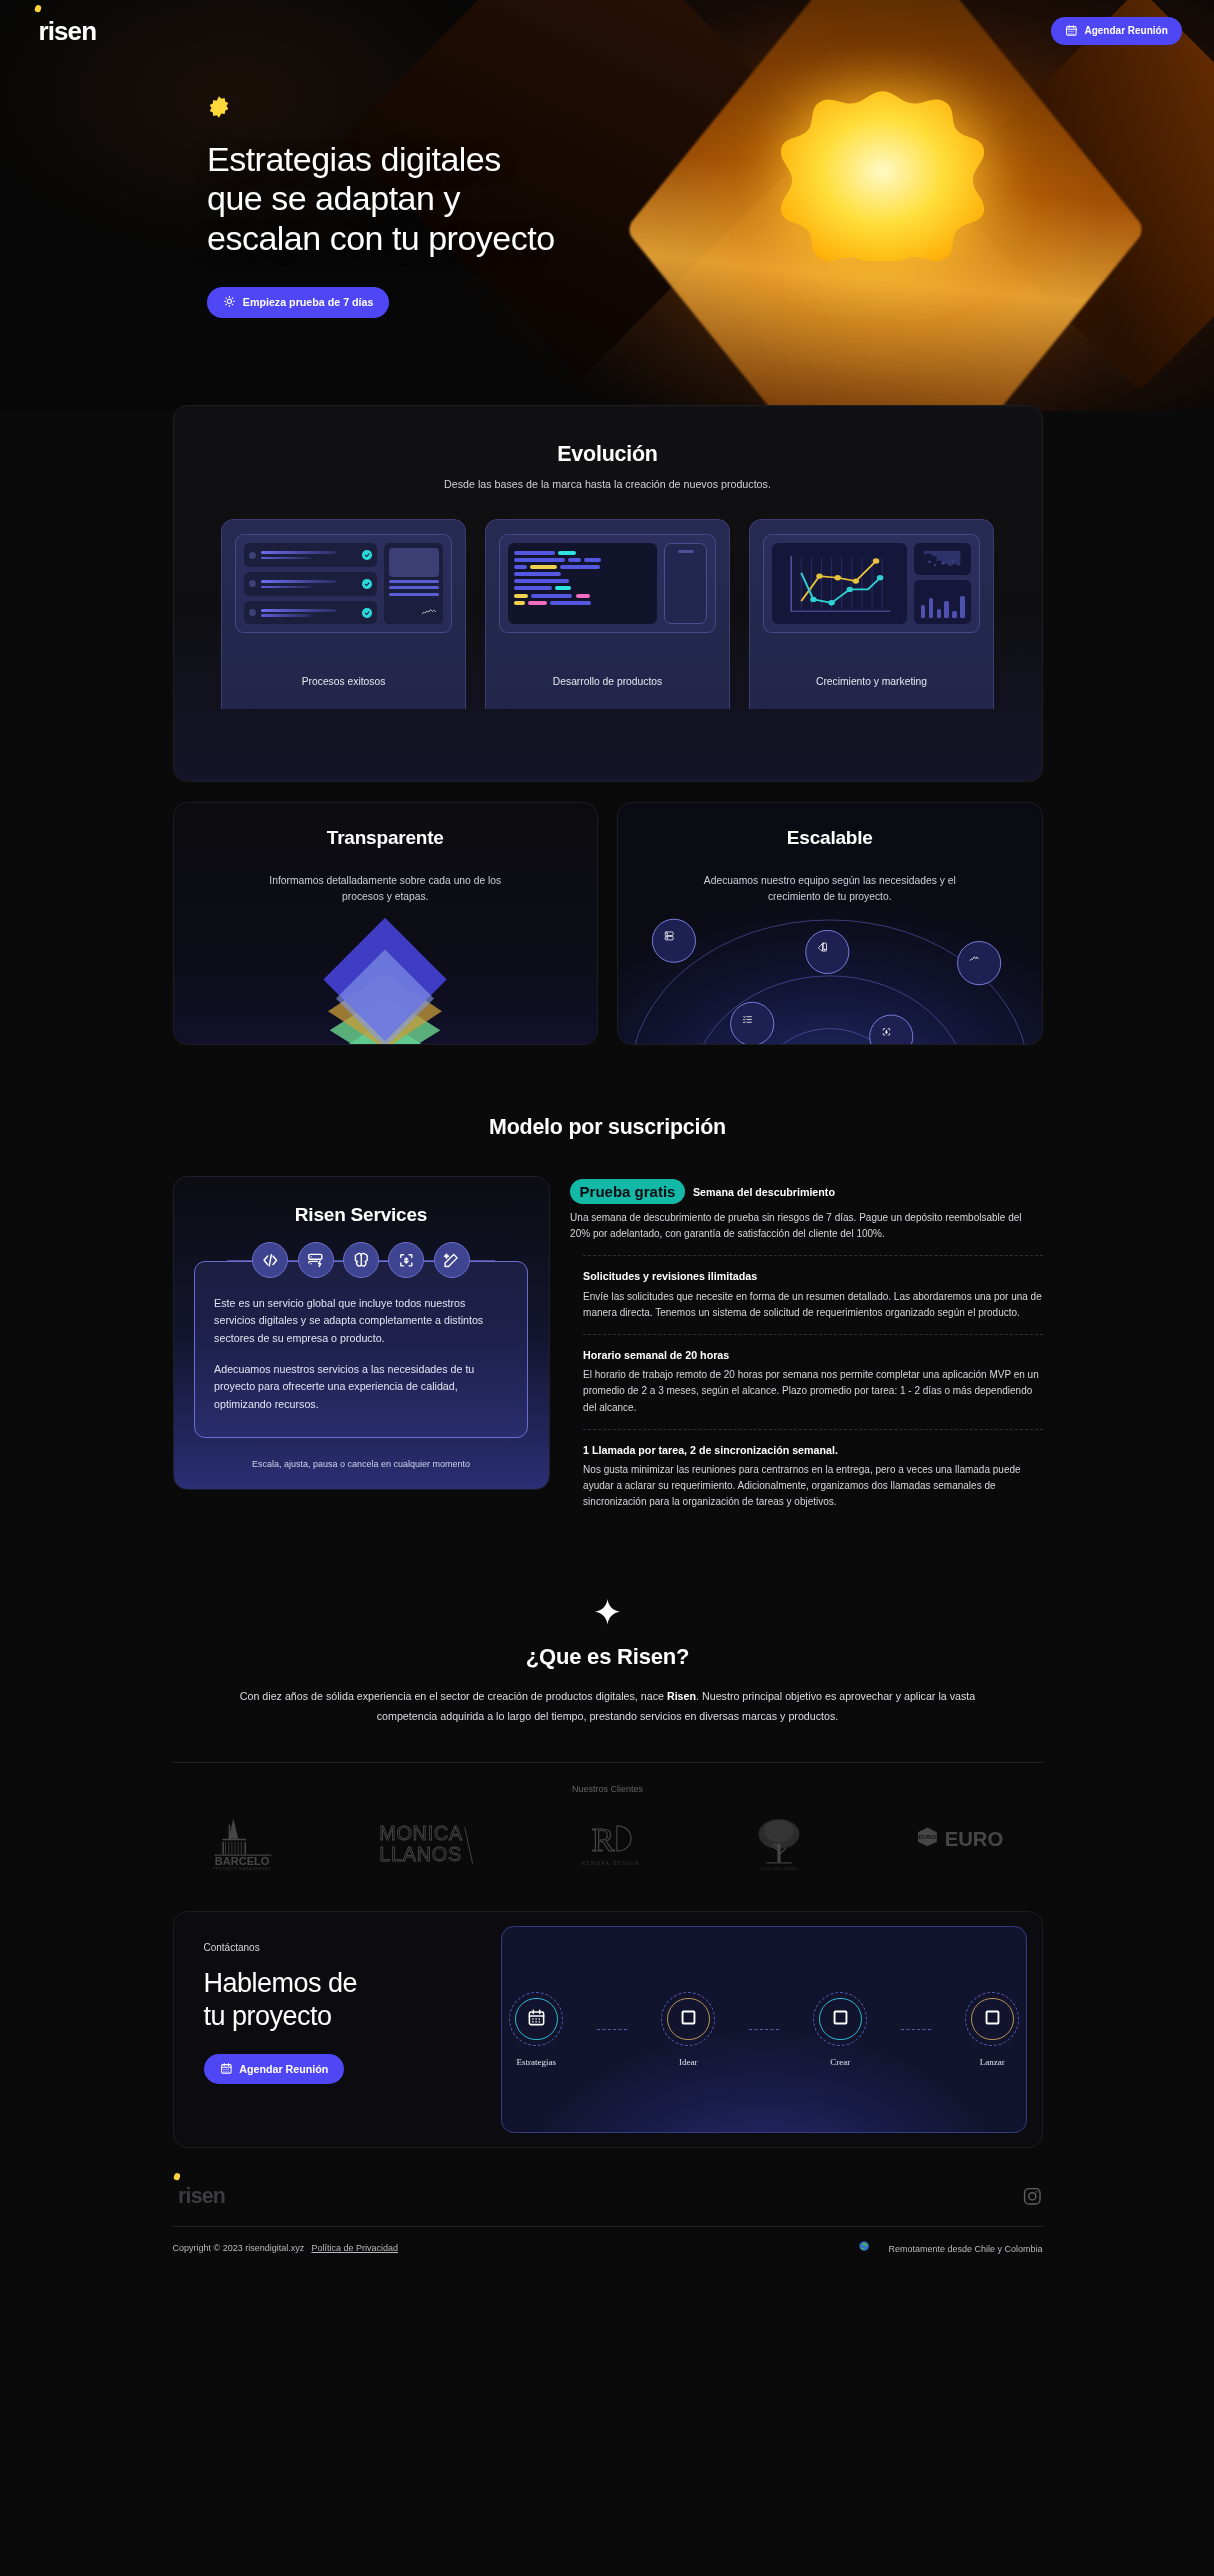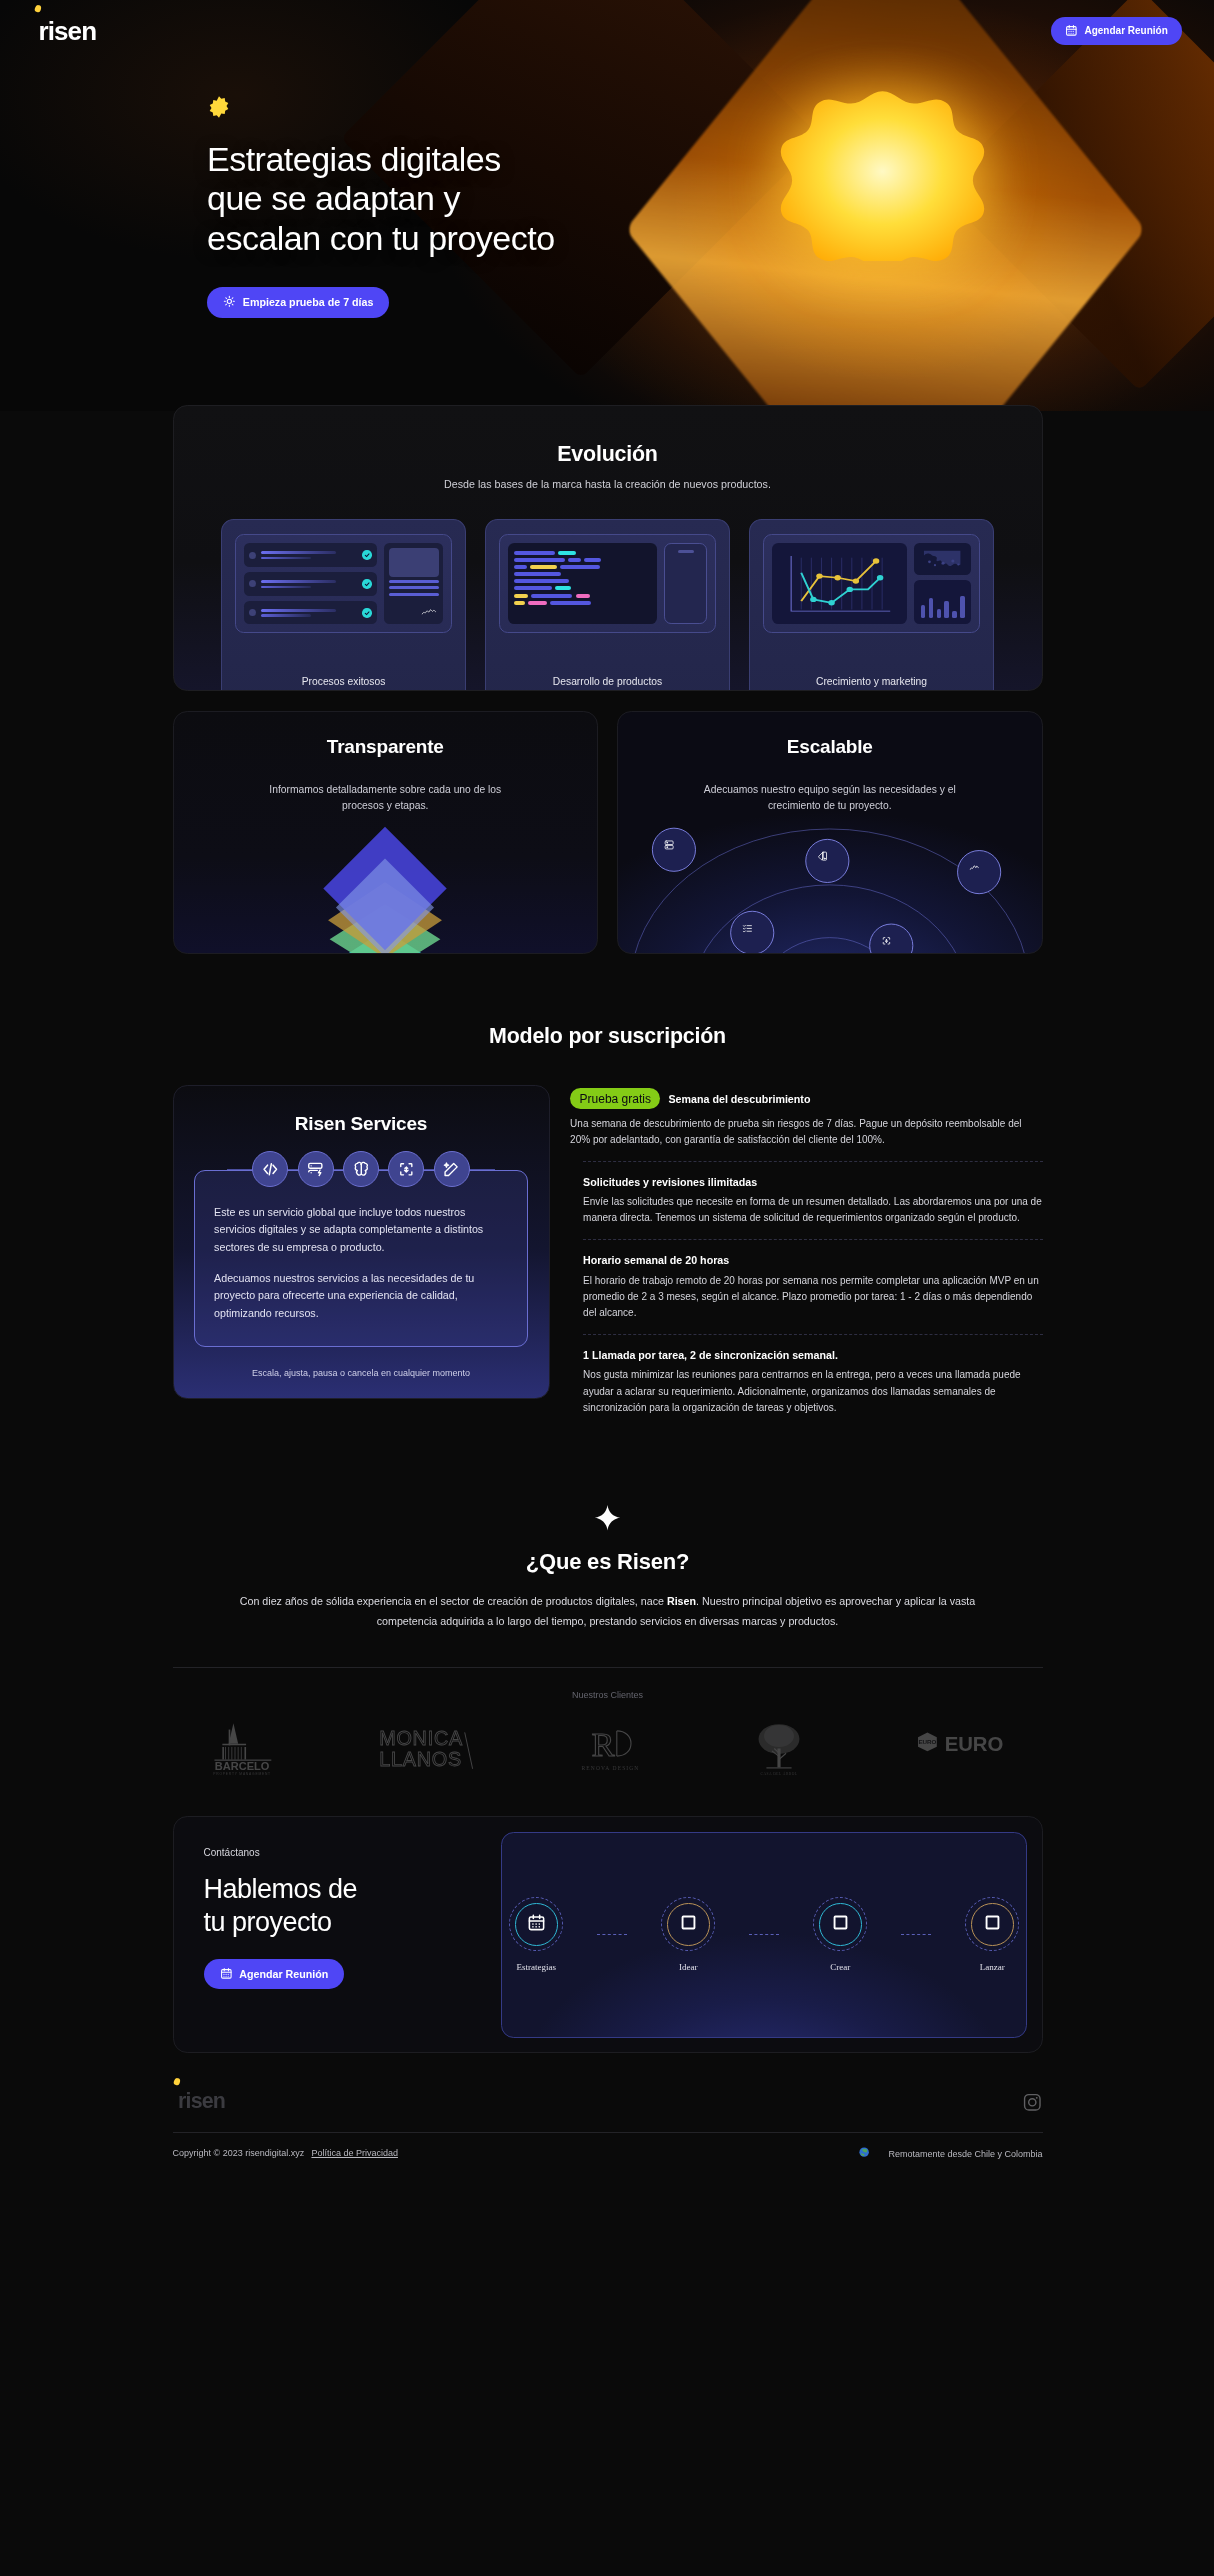--- a/index.html
+++ b/index.html
@@ -88,21 +88,21 @@
   }
 
   
   .wrap { width:870px; margin:0 auto; position:relative; }
 
   
   .evolucion {
     margin-top:-6.3px; padding:36px 0 0; border-radius:14.2px;
     background:linear-gradient(180deg,#111113 0%,#0f0f12 55%,#15152a 100%);
     border:0.8px solid #1e1e22;
-    position:relative; overflow:hidden; height:286px;
+    position:relative; overflow:hidden; height:377px;
   }
   .sec-title { font-size:21.4px; font-weight:700; text-align:center; letter-spacing:-0.2px; }
   .sec-sub {
     font-size:10.7px; line-height:1.5; text-align:center; color:#cfcfd6;
     margin:9.5px auto 0; max-width:372px; font-weight:400;
   }
   .evo-cards { display:flex; gap:19px; justify-content:center; margin-top:27px; }
   .evo-card {
     width:245px; height:190px; border-radius:12.7px 12.7px 0 0;
     background:linear-gradient(180deg,#272a52 0%,#23264a 100%);
@@ -191,21 +191,21 @@
     font-size:10.7px; line-height:1.62; color:#e3e3f2;
   }
   .svc-body p + p { margin-top:14.2px; }
   .svc-foot { text-align:center; font-size:9px; color:#cfd0e8; margin-top:20.6px; }
 
   .plan-list { flex:1; padding-top:3.2px; }
   .plan-item { padding-bottom:12.7px; }
   .plan-item + .plan-item { border-top:0.8px dashed #2e2e42; padding-top:14.2px;margin-left:13px; }
   .plan-head { display:flex; align-items:center; gap:8px; margin-bottom:6.3px; }
   .pill {
-    background:#84cc16; color:#0b0b12; font-size:12px; font-weight:400;
+    background:#14b8a6; color:#0b0b12; font-size:15px; font-weight:700;
     padding:3.2px 9.5px; border-radius:790px; line-height:1.2;
   }
   .plan-title { font-size:10.7px; font-weight:700; color:#fff; }
   .plan-text { font-size:10px; line-height:1.62; color:#d6d6dd; }
 
   
   .sparkle { width:27px; height:27px; margin:76px auto 0; display:block; }
   .q-title { text-align:center; font-size:22px; font-weight:700; margin-top:17.4px; letter-spacing:-0.2px; }
   .q-text {
     text-align:center; font-size:10.7px; line-height:1.85; color:#dcdce2;

